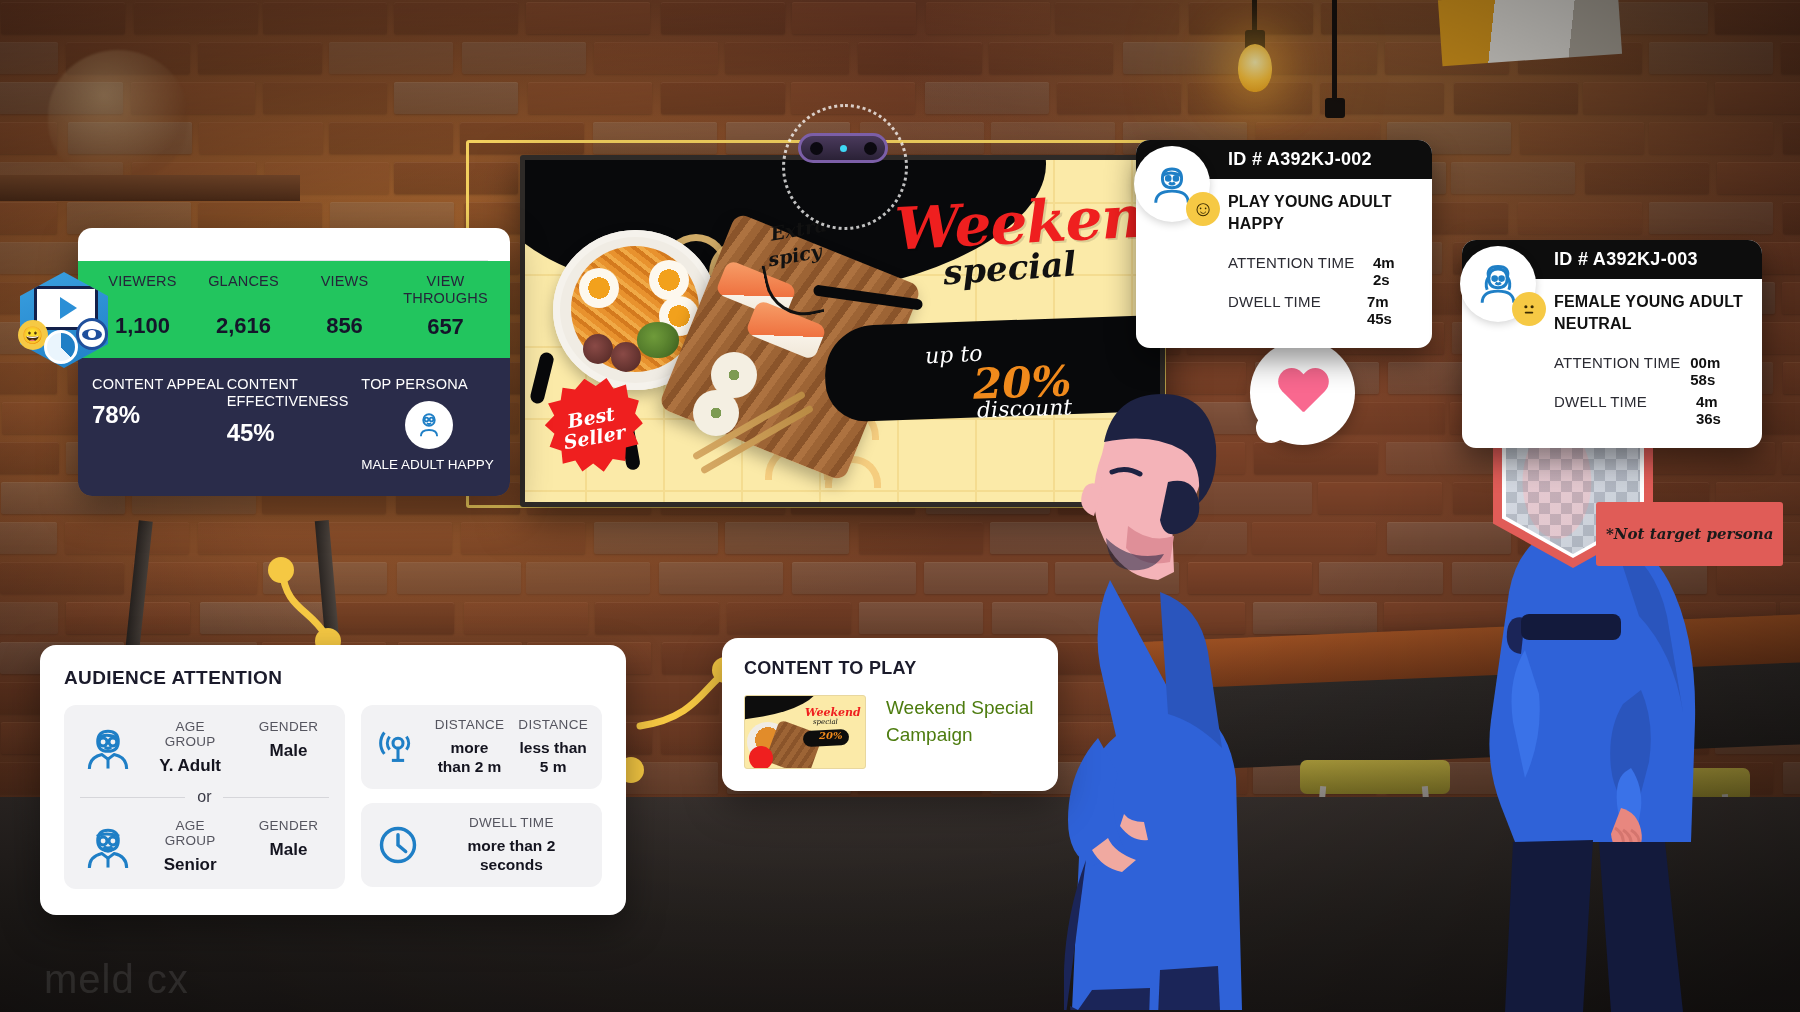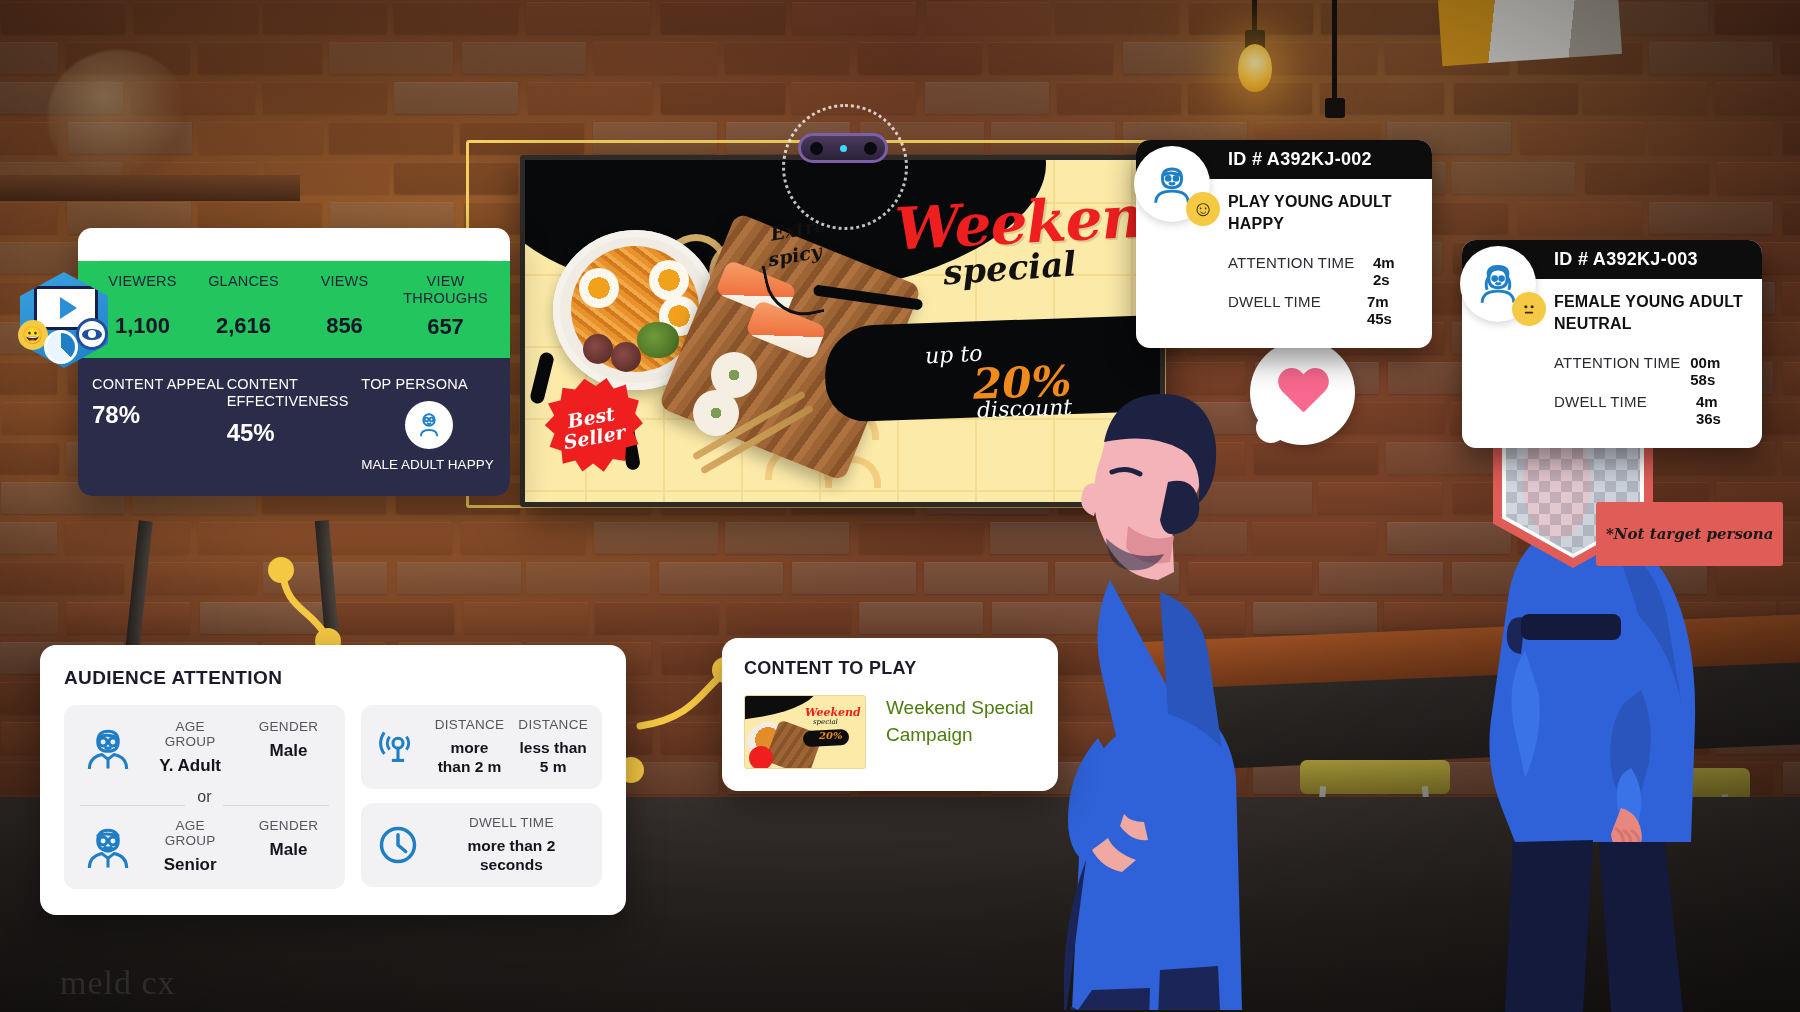--- a/index.html
+++ b/index.html
@@ -77,22 +77,22 @@
     filter:blur(1px);
   }
   .left-shelf {
     position:absolute; left:0px; top:175px; width:300px; height:26px;
     background:linear-gradient(180deg,#7a4a2b,#4e2c18); filter:blur(0.6px);
   }
   .easel-leg {
     position:absolute; width:14px; background:linear-gradient(90deg,#2a2522,#4a423c);
   }
   .watermark {
-    position:absolute; left:44px; bottom:10px; font-size:34px; letter-spacing:1px;
-    color:rgba(255,255,255,0.10); font-family:Liberation Serif, serif;margin-left:16px;
+    position:absolute; left:44px; bottom:10px; font-size:40px; letter-spacing:1px;
+    color:rgba(255,255,255,0.10); font-family:Liberation Sans, sans-serif;
   }
 
   
   .tv-outer {
     position:absolute; left:466px; top:140px; width:700px; height:368px;
     border:3px solid #f2cf5e; border-radius:3px;
   }
   .tv {
     position:absolute; left:520px; top:155px; width:645px; height:352px;
     background:#2e2a27; padding:5px; border-radius:3px;
@@ -373,21 +373,21 @@
     padding:22px 24px 26px 24px; box-shadow:0 14px 38px rgba(0,0,0,0.4);
   }
   .aud-title { font-size:19px; font-weight:bold; color:#1b1b2b; letter-spacing:0.4px; margin-bottom:16px; }
   .aud-row { display:flex; gap:16px; }
   .aud-left { width:292px; background:#f2f2f4; border-radius:12px; padding:14px 16px; }
   .aud-block { display:flex; align-items:center; gap:14px; }
   .aud-fields { display:flex; gap:18px; flex:1; }
   .aud-field { flex:1; text-align:center; }
   .aud-field .k { font-size:13.5px; color:#55555f; letter-spacing:0.3px; }
   .aud-field .v { font-size:17px; font-weight:bold; color:#14141f; margin-top:7px; }
-  .or-div { display:flex; align-items:flex-end; gap:12px; margin:12px 0; }
+  .or-div { display:flex; align-items:center; gap:12px; margin:12px 0; }
   .or-div .ln { flex:1; height:1px; background:#d6d6da; }
   .or-div .or { font-size:16px; color:#3a3a46; }
   .aud-right { flex:1; display:flex; flex-direction:column; gap:14px; }
   .cond {
     background:#f2f2f4; border-radius:12px; padding:12px 14px;
     display:flex; align-items:center; gap:14px;
   }
   .cond-fields { display:flex; gap:14px; flex:1; }
   .cond-f { flex:1; text-align:center; }
   .cond-f .k { font-size:13.5px; color:#55555f; letter-spacing:0.3px; }

